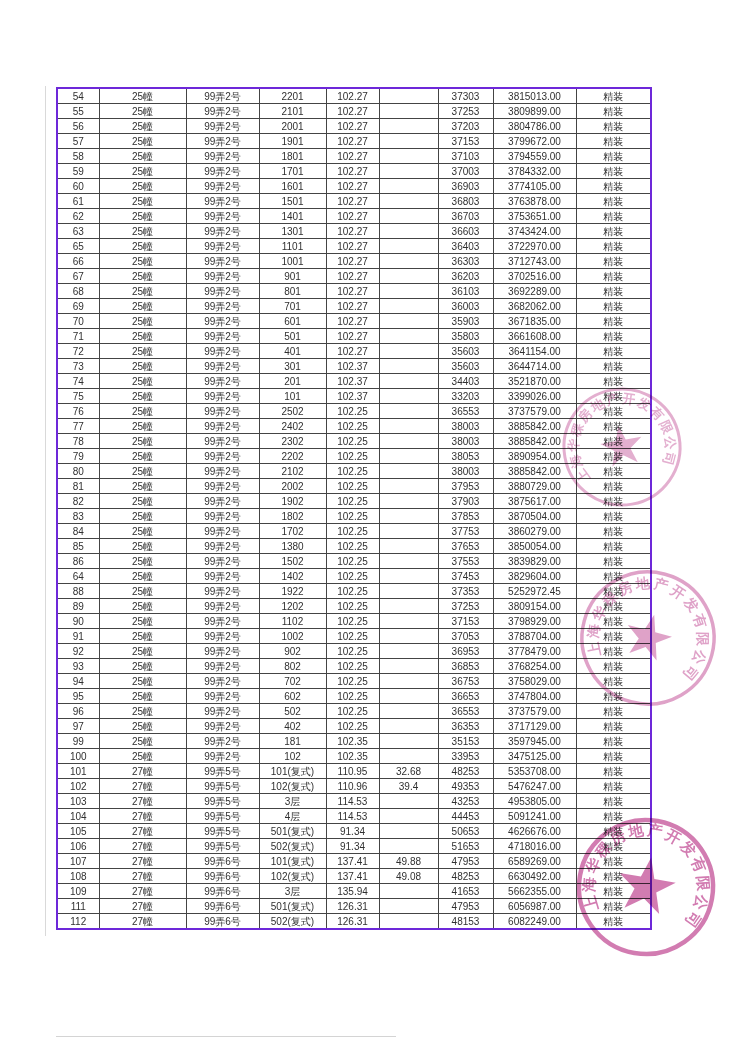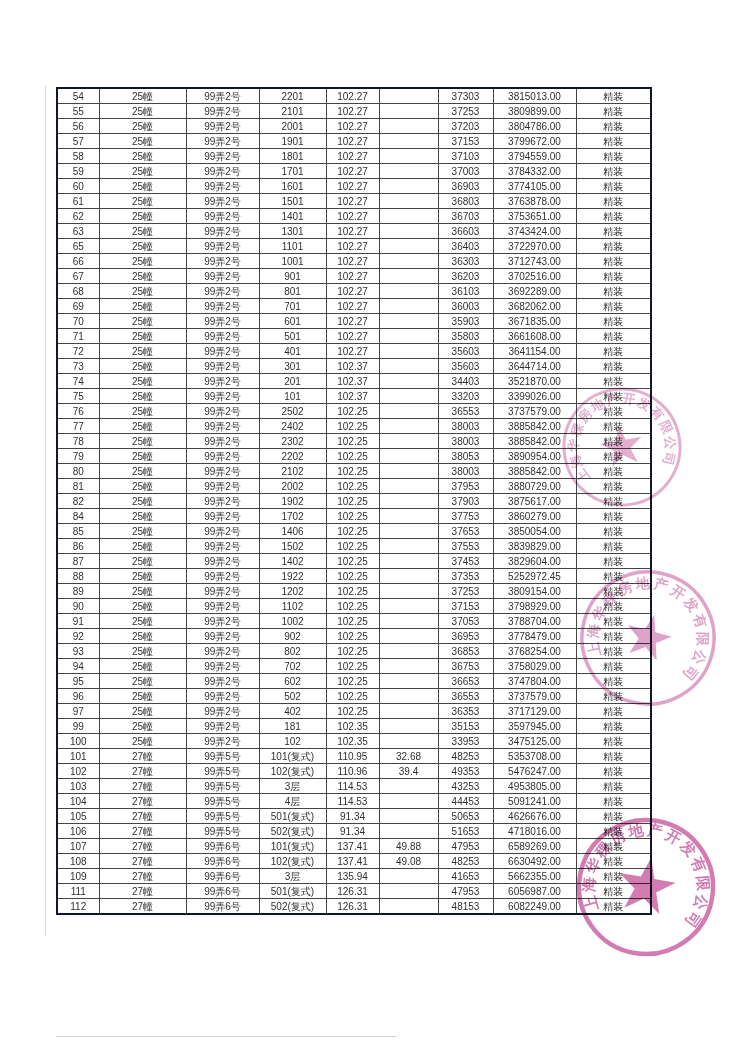--- a/index.html
+++ b/index.html
@@ -9,21 +9,21 @@
     background:#ffffff;
     overflow:hidden;
     font-family:"Liberation Sans","DejaVu Sans",sans-serif;
   }
   
   table.price{
     position:absolute;left:56px;top:87px;
     width:594px;
     border-collapse:collapse;
     table-layout:fixed;
-    border:2px solid #0f172a;
+    border:2px solid #6d28d9;
   }
   table.price td{
     border:1px solid #444444;
     height:14px;
     padding:0;
     text-align:center;
     vertical-align:middle;
     font-size:10px;
     line-height:13px;
     color:#303030;
@@ -375,54 +375,65 @@
           <td>25幢</td>
           <td>99弄2号</td>
           <td>1902</td>
           <td>102.25</td>
           <td></td>
           <td>37903</td>
           <td>3875617.00</td>
           <td>精装</td>
         </tr>
         <tr>
+          <td>83</td>
+          <td>25幢</td>
+          <td>99弄2号</td>
+          <td>1802</td>
+          <td>102.25</td>
+          <td></td>
+          <td>37853</td>
+          <td>3870504.00</td>
+          <td>精装</td>
+        </tr>
+        <tr>
           <td>84</td>
           <td>25幢</td>
           <td>99弄2号</td>
           <td>1702</td>
           <td>102.25</td>
           <td></td>
           <td>37753</td>
           <td>3860279.00</td>
           <td>精装</td>
         </tr>
         <tr>
           <td>85</td>
           <td>25幢</td>
           <td>99弄2号</td>
-          <td>1406</td>
+          <td>1380</td>
           <td>102.25</td>
           <td></td>
           <td>37653</td>
           <td>3850054.00</td>
           <td>精装</td>
         </tr>
         <tr>
           <td>86</td>
           <td>25幢</td>
           <td>99弄2号</td>
           <td>1502</td>
           <td>102.25</td>
           <td></td>
           <td>37553</td>
           <td>3839829.00</td>
           <td>精装</td>
         </tr>
         <tr>
-          <td>87</td>
+          <td>64</td>
           <td>25幢</td>
           <td>99弄2号</td>
           <td>1402</td>
           <td>102.25</td>
           <td></td>
           <td>37453</td>
           <td>3829604.00</td>
           <td>精装</td>
         </tr>
         <tr>

